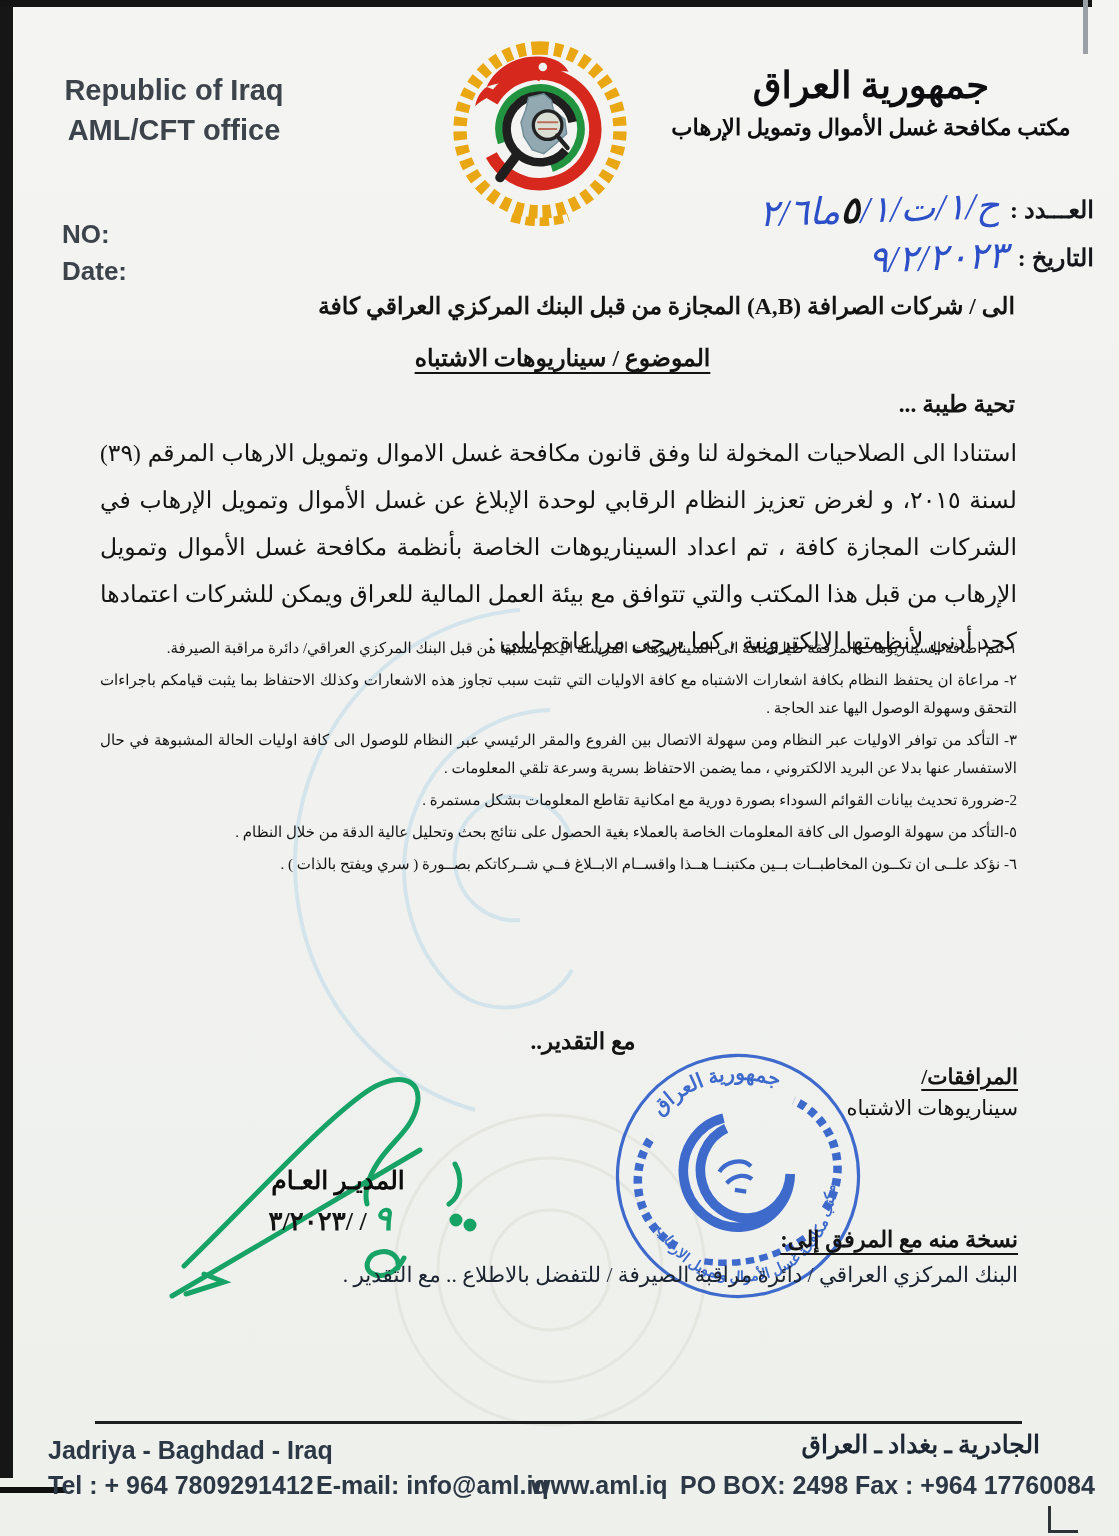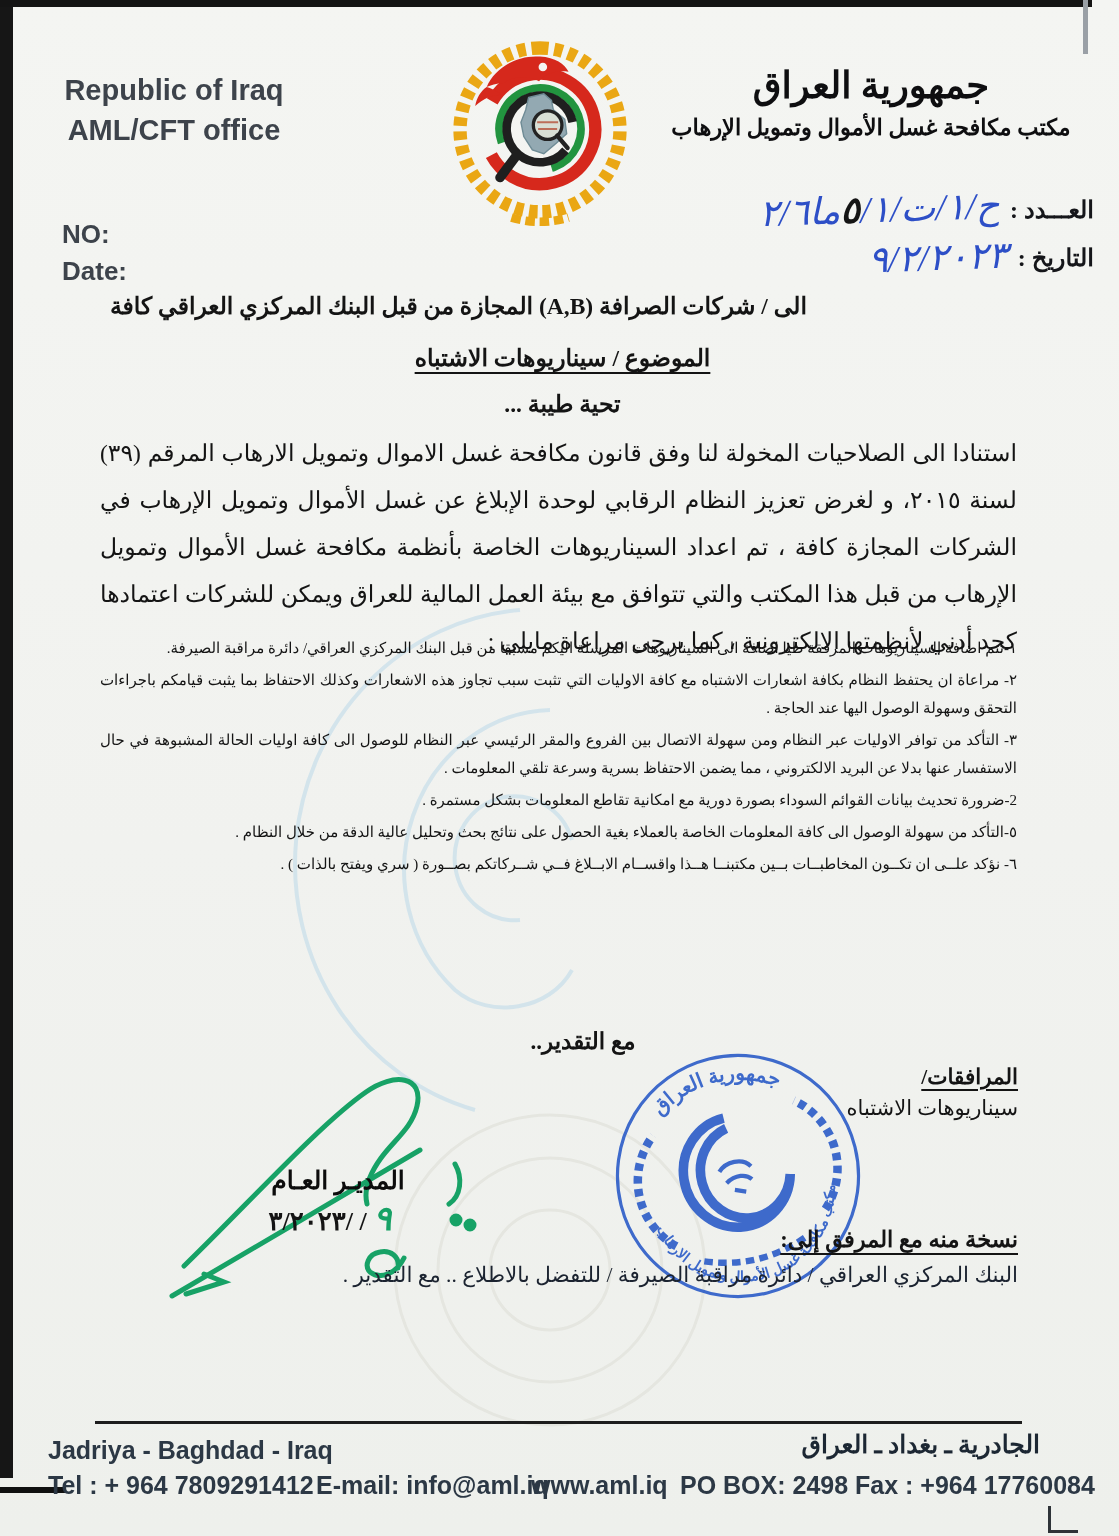--- a/index.html
+++ b/index.html
@@ -29,24 +29,24 @@
   .org-ar{left:648px;top:62px;width:446px;text-align:center;color:#0e0e10;}
   .org-ar .l1{font-size:37px;font-weight:bold;line-height:48px;}
   .org-ar .l2{font-size:22.5px;font-weight:bold;line-height:36px;}
   .ref-row{left:628px;width:466px;direction:rtl;display:flex;align-items:center;gap:10px;}
   .ref-row .lbl{font-size:24px;font-weight:bold;color:#15161a;white-space:nowrap;}
   .hand{font-size:37px;color:#2d4fc7;white-space:nowrap;
     font-style:italic;letter-spacing:2px;transform:rotate(-2deg);}
   .hand .blk{color:#141414;font-weight:bold;}
   .ref-num{top:188px;} .ref-date{top:236px;}
   
-  .to-line{left:110px;top:292px;width:905px;text-align:left;font-weight:bold;font-size:23.5px;}
+  .to-line{left:110px;top:292px;width:905px;text-align:right;font-weight:bold;font-size:23.5px;}
   .subject{left:110px;top:344px;width:905px;text-align:center;font-weight:bold;font-size:23.5px;}
   .subject span{text-decoration:underline;text-underline-offset:6px;}
-  .greeting{left:110px;top:390px;width:905px;text-align:center;font-weight:bold;font-size:23.5px;}
+  .greeting{left:110px;top:390px;width:905px;text-align:right;font-weight:bold;font-size:23.5px;}
   .intro{left:100px;top:430px;width:917px;font-size:23.5px;line-height:47px;
     text-align:justify;}
   .items{left:100px;top:634px;width:917px;font-size:15px;line-height:28px;}
   .items p{margin:0 0 4px 0;text-align:justify;}
   .closing{left:448px;top:1028px;width:270px;text-align:center;font-weight:bold;font-size:23px;}
   
   .attachments{left:730px;top:1064px;width:288px;text-align:right;font-size:21.5px;font-weight:bold;}
   .attachments .lbl{text-decoration:underline;text-underline-offset:5px;}
   .attachments .val{margin-top:6px;font-weight:normal;font-size:21px;}
   .stamp{left:610px;top:1048px;width:256px;height:256px;transform:rotate(-14deg);opacity:.92;}

